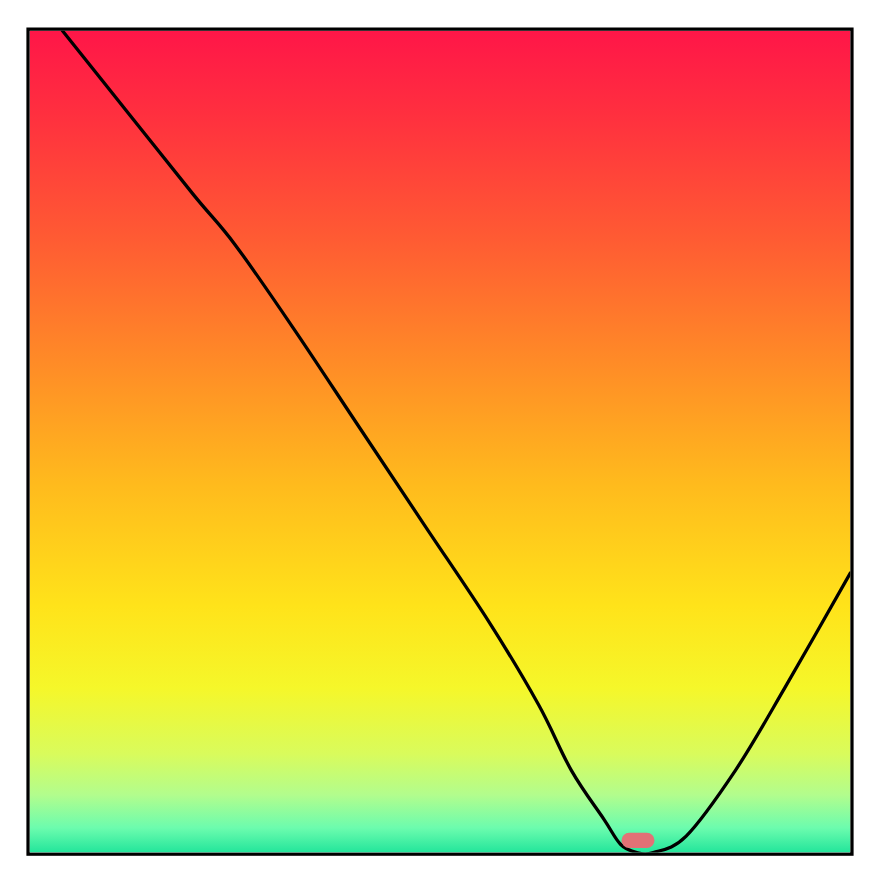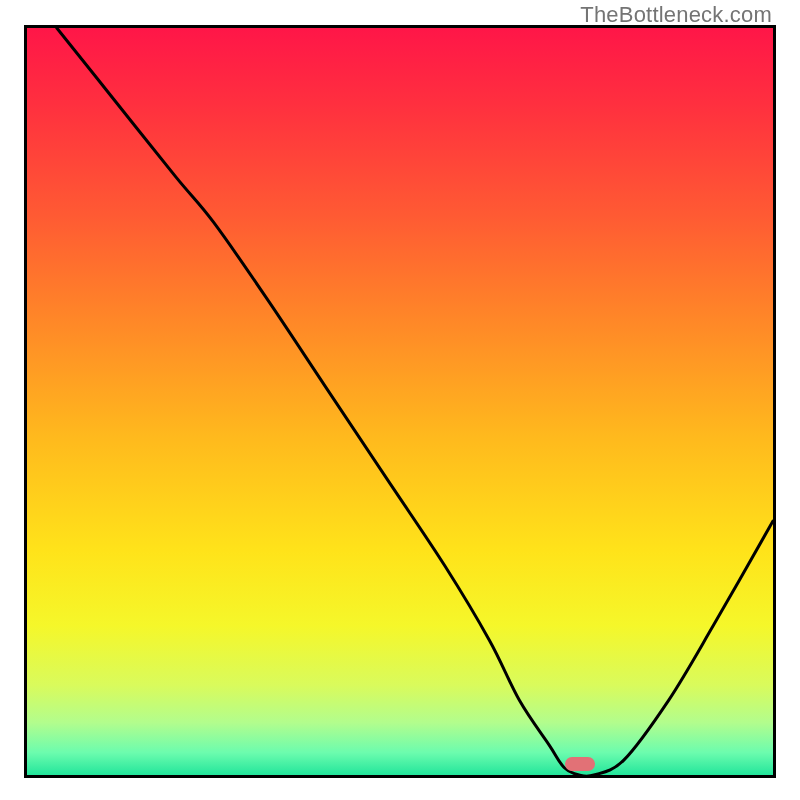--- a/index.html
+++ b/index.html
@@ -46,21 +46,20 @@
     height: 14px;
     background: #e27176;
     border-radius: 7px;
   }
 </style>
 </head>
 <body>
 
 <div class="outer">
 
-  <div class="watermark">TheBottleneck.com</div>
 
   <div class="frame"></div>
 
   <svg class="plot" viewBox="0 0 746 747" preserveAspectRatio="none">
     <defs>
       <linearGradient id="bg-grad" x1="0" y1="0" x2="0" y2="1">
 
       <stop offset="0.0%" stop-color="#ff1648"></stop>
           <stop offset="10.0%" stop-color="#ff2f3f"></stop>
           <stop offset="25.0%" stop-color="#ff5a33"></stop>

